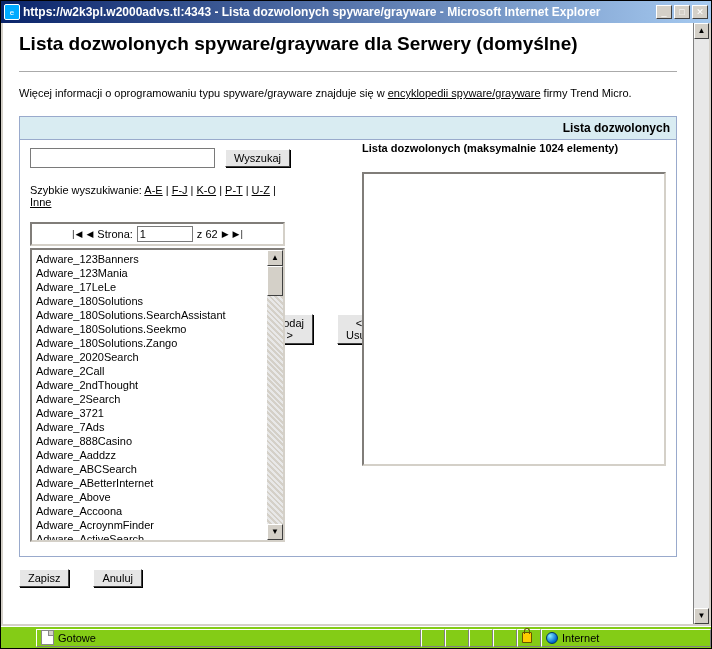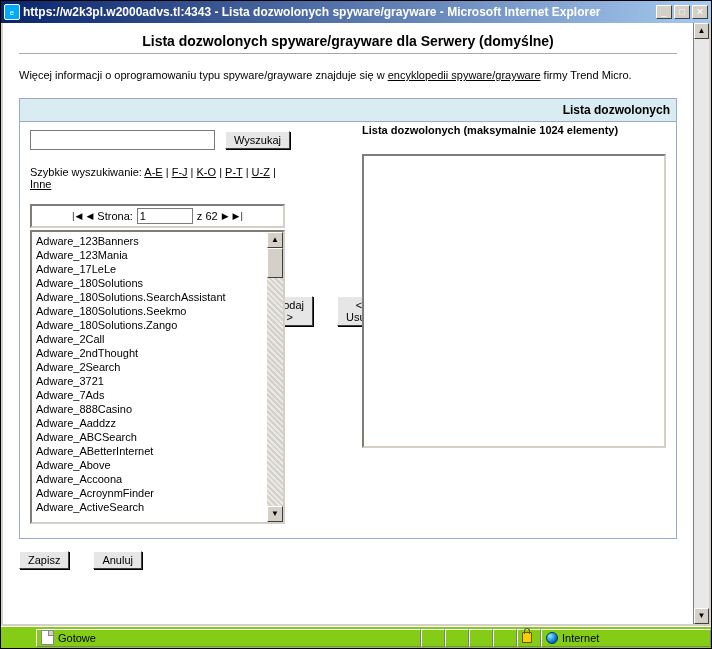--- a/index.html
+++ b/index.html
@@ -8,21 +8,21 @@
 .titlebar { background: linear-gradient(to right, #0a246a, #a6caf0); color: #fff; padding: 2px 3px; display: flex; align-items: center; height: 22px; }
 .titlebar-icon { width: 16px; height: 16px; margin-right: 3px; background: #0af; border: 1px solid #fff; border-radius: 2px; font-size: 8px; display:flex; align-items:center; justify-content:center; }
 .titlebar-text { flex: 1; font-size: 12px; font-weight: bold; white-space: nowrap; overflow: hidden; }
 .winbtns { display: flex; gap: 2px; }
 .winbtn { width: 16px; height: 14px; background: #d4d0c8; border: 1px solid #fff; border-right-color: #404040; border-bottom-color: #404040; font-size: 9px; line-height: 12px; text-align: center; font-family: Arial; cursor: default; }
 .content-wrap { flex: 1; display: flex; background: #fff; border: 2px solid #d4d0c8; border-top: none; position: relative; }
 .page { flex: 1; padding: 10px 16px 6px 16px; overflow: hidden; background:#fff; }
 .scrollbar-right { width: 16px; background: #d4d0c8; display: flex; flex-direction: column; border-left: 1px solid #808080; }
 .sb-btn { height: 16px; background: #d4d0c8; border: 1px solid #fff; border-right-color:#404040; border-bottom-color:#404040; font-size:8px; text-align:center; line-height:14px; }
 .sb-track { flex: 1; background: #e8e8e8; }
-.heading { font-size: 14px; font-weight: bold; padding-bottom: 4px; border-bottom: 1px solid #aaa; margin-bottom: 12px; text-align: center; }
+.heading { font-size: 19px; font-weight: bold; padding-bottom: 16px; border-bottom: 1px solid #aaa; margin-bottom: 12px; }
 .intro { margin-bottom: 14px; line-height: 18px; }
 .intro a { color: #000; text-decoration: underline; }
 .panel { border: 1px solid #9ac; }
 .panel-title { background: #d9ecf2; padding: 4px 6px; font-weight: bold; font-size: 12px; border-bottom: 1px solid #9ac; text-align: right; }
 .panel-body { padding: 8px 10px 14px 10px; }
 .searchrow { display: flex; align-items: center; gap: 10px; margin-bottom: 16px; }
 .searchrow input[type=text] { width: 185px; height: 20px; border: 1px solid #7a7a7a; padding: 1px 3px; }
 .btn { background: #e6e6e6; border: 1px solid #404040; border-top-color:#fff; border-left-color:#fff; box-shadow: 1px 1px 0 #000; padding: 2px 8px; font-family: inherit; font-size: 11px; cursor: default; }
 .quick { margin-bottom: 14px; }
 .quick a { color:#000; text-decoration: underline; }
@@ -104,20 +104,21 @@
 
               <div class="listbox">
                 <div class="list-inner" id="list-items">
                     <div>Adware_123Banners</div>
                     <div>Adware_123Mania</div>
                     <div>Adware_17LeLe</div>
                     <div>Adware_180Solutions</div>
                     <div>Adware_180Solutions.SearchAssistant</div>
                     <div>Adware_180Solutions.Seekmo</div>
                     <div>Adware_180Solutions.Zango</div>
+                    <div>Adware_2020Search</div>
                     <div>Adware_2Call</div>
                     <div>Adware_2ndThought</div>
                     <div>Adware_2Search</div>
                     <div>Adware_3721</div>
                     <div>Adware_7Ads</div>
                     <div>Adware_888Casino</div>
                     <div>Adware_Aaddzz</div>
                     <div>Adware_ABCSearch</div>
                     <div>Adware_ABetterInternet</div>
                     <div>Adware_Above</div>

